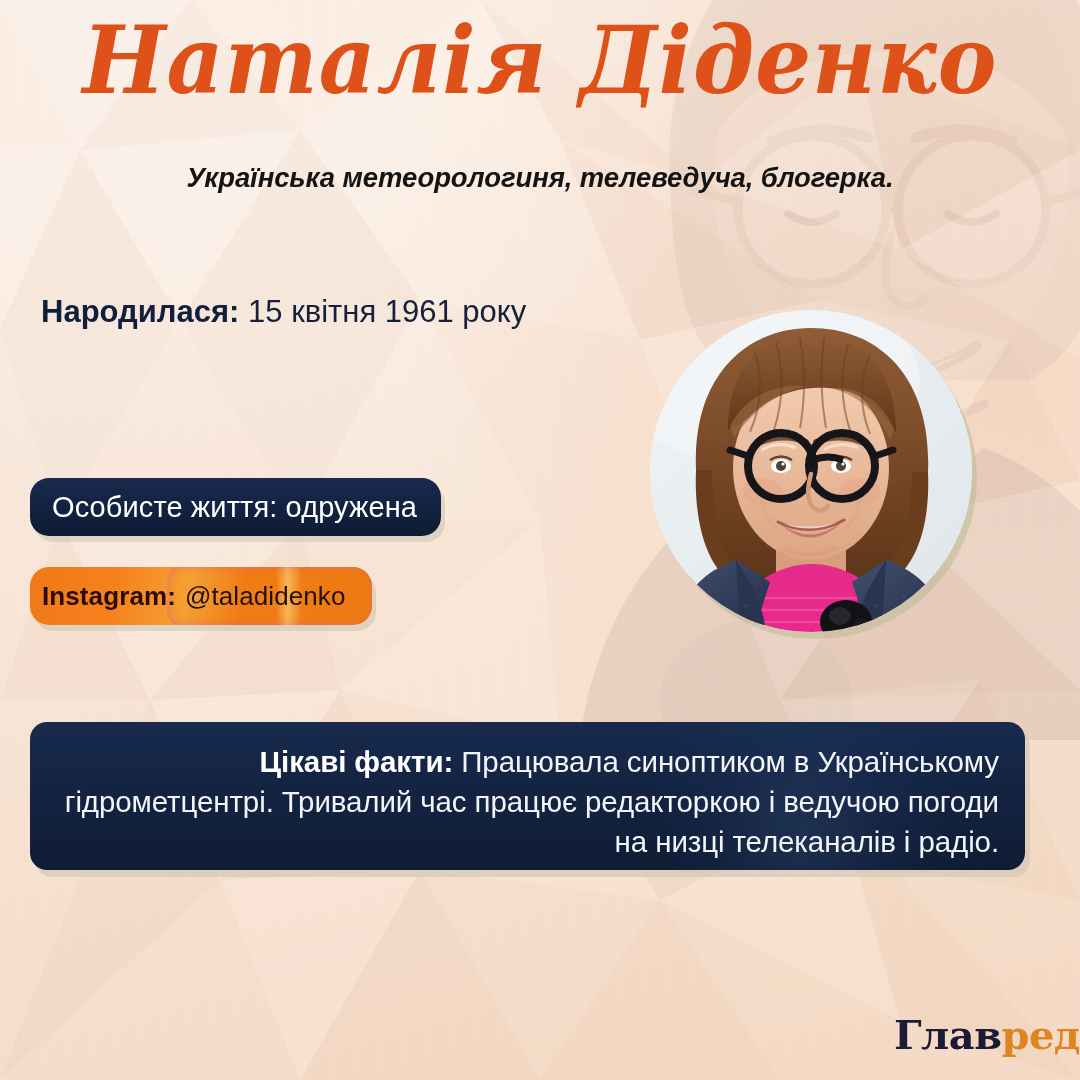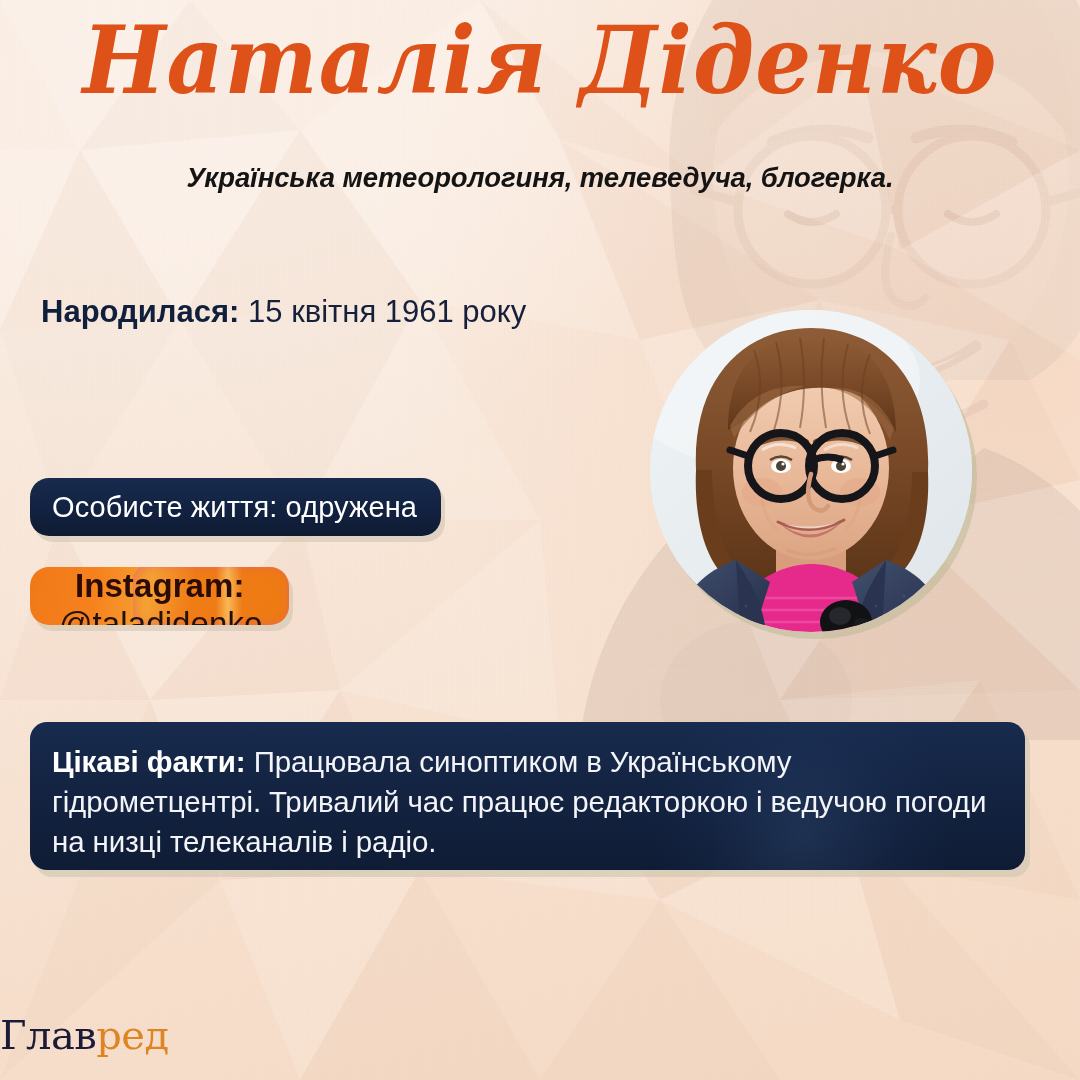--- a/index.html
+++ b/index.html
@@ -91,26 +91,25 @@
     background:linear-gradient(180deg,#182B4E 0%, #132343 45%, #0E1B33 100%);
     box-shadow: 4px 6px 0 rgba(205,195,175,.55);
     color:#FFFFFF;
     font-size:29px; font-weight:400;
     letter-spacing:.1px;
     margin-top:48px;
   }
 
   #badge-instagram{
     left:30px; top:567px;
-    height:58px; padding:0 26px 0 27px;
+    height:58px; padding:0 26px 0 12px;
     background:linear-gradient(100deg,#F07818 0%, #F6821E 26%, #F5A033 46%, #F07C16 62%, #EE7A14 100%);
     box-shadow: 4px 6px 0 rgba(205,195,175,.55);
-    font-size:33px;
+    font-size:26px;
     letter-spacing:.1px;
-    flex-direction:column;
   }
   
   #badge-instagram::after{
     content:"";
     position:absolute; inset:-4px -6px -4px 40%;
     border-radius:19px;
     box-shadow: inset -5px 0 9px rgba(226,90,150,.55),
                 inset 0 -5px 8px rgba(226,90,150,.28),
                 inset 0 5px 8px rgba(226,90,150,.25);
     pointer-events:none;
@@ -127,20 +126,21 @@
 
   
   #facts{
     position:absolute;
     left:30px; top:722px; width:995px; height:148px;
     border-radius:17px;
     background:linear-gradient(180deg,#182B4E 0%, #142443 40%, #0F1C35 100%);
     box-shadow: 5px 7px 0 rgba(205,198,178,.62);
     padding:20px 26px 0 22px;
     overflow:hidden;
+    text-align:right;
   }
   
   #facts::before{
     content:"";
     position:absolute; right:-30px; top:-140px; width:420px; height:460px;
     background:radial-gradient(ellipse 50% 50% at 40% 55%, rgba(90,130,185,.18) 0%, rgba(40,70,120,.10) 45%, rgba(0,0,0,0) 72%);
     pointer-events:none;
   }
   #facts-text{
     position:relative; z-index:2;
@@ -157,23 +157,23 @@
     border-radius:50%;
     overflow:hidden;
     background:#E7ECEF;
     box-shadow: 5px 7px 0 rgba(190,185,150,.55);
   }
   #portrait svg{ display:block; width:100%; height:100%; }
 
   
   #logo{
     position:absolute; left:0; right:0; bottom:22px;
-    text-align:left;
+    text-align:right;
     font-family:"DejaVu Serif", serif;
-    font-size:40px; font-weight:400;
+    font-size:40px; font-weight:700;
     letter-spacing:-.5px;
   }
   #logo .a{ color:#1B1B38; }
   #logo .b{ color:#DF8422; }
 </style>
 </head>
 <body>
 
 <div id="bg-base"></div>
 
@@ -278,21 +278,21 @@
   <span class="k">Народилася:</span>
   <span class="v">15 квітня 1961 року</span>
 </div>
 
 <div class="badge" id="badge-personal">
   <span>Особисте життя: одружена</span>
 </div>
 
 <div class="badge" id="badge-instagram">
   <span class="k">Instagram:</span>
-  <span class="v" style="margin-left:2px;">@taladidenko</span>
+  <span class="v" style="margin-left:9px;">@taladidenko</span>
 </div>
 
 <div id="facts">
   <div id="facts-text">
     <span class="k">Цікаві факти:</span>
     <span>Працювала синоптиком в Українському гідрометцентрі. Тривалий час працює редакторкою і ведучою погоди на низці телеканалів і радіо.</span>
   </div>
 </div>
 
 <div id="portrait">

